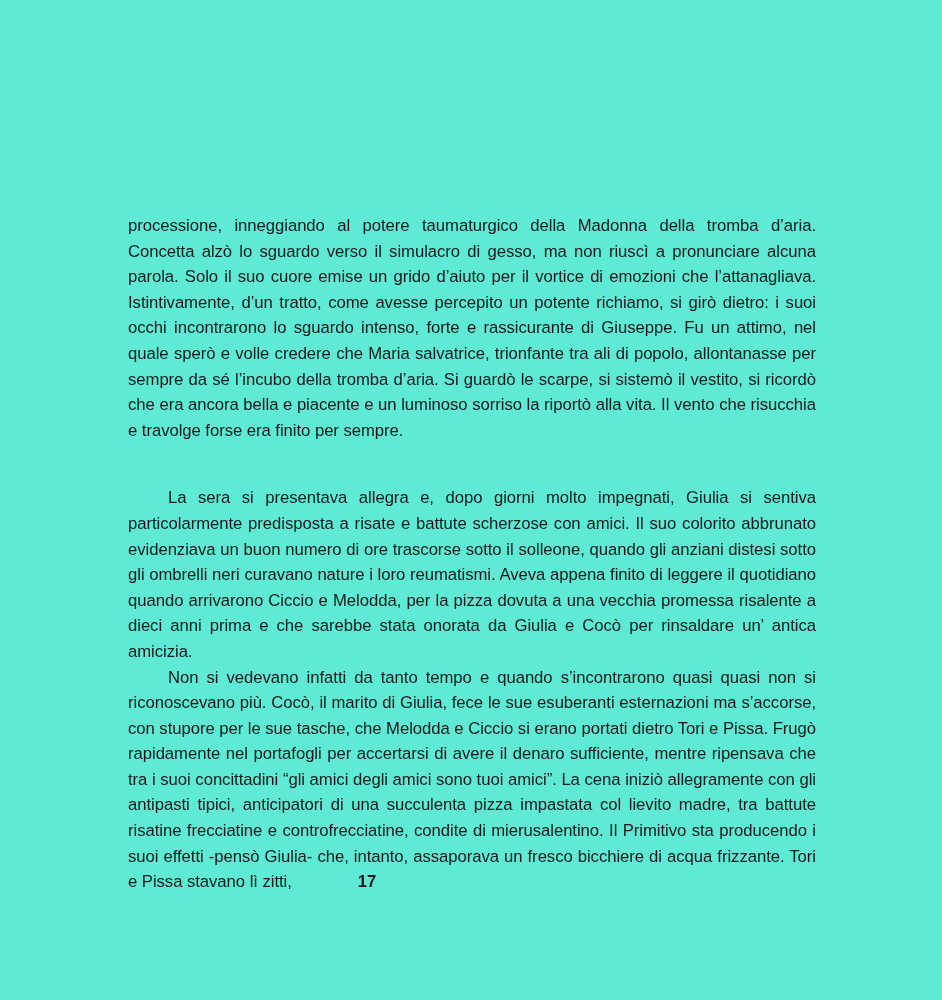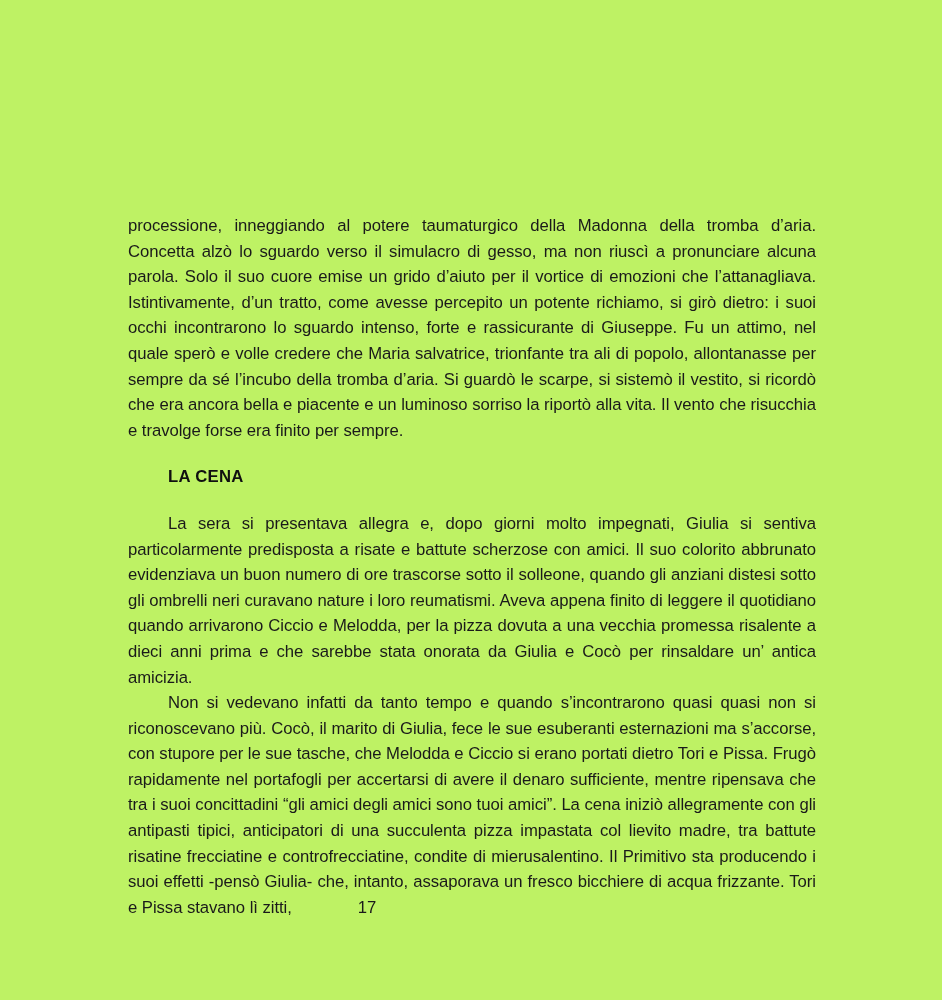--- a/index.html
+++ b/index.html
@@ -12,21 +12,21 @@
     background: #ffffff;
     font-family: "Liberation Sans", sans-serif;
     color: #1a1a1a;
     overflow: hidden;
   }
 
   .page {
     position: relative;
     width: 942px;
     height: 1000px;
-    background: #bef264;
+    background: #5eead4;
   }
 
   .text-block {
     position: absolute;
     left: 128px;
     top: 213px;
     width: 688px;
   }
 
   p.body-par {
@@ -56,20 +56,21 @@
 
   .gap-before-heading { height: 21px; }
   .gap-after-heading  { height: 21px; }
 
   .it { }
 
   .pagenum {
     display: inline-block;
     margin-left: 26px;
     font-style: normal;
+    font-weight: bold;
   }
 
   
   p.body-par::after {
     content: "";
     display: inline-block;
     width: 100%;
   }
   p.no-stretch::after { display: none; }
 </style>
@@ -77,21 +78,20 @@
 <body>
 
 <div class="page">
 
   <div class="text-block">
 
     <p class="body-par no-stretch">processione, inneggiando al potere taumaturgico della Madonna della tromba d’aria. Concetta alzò lo sguardo verso il simulacro di gesso, ma non riuscì a pronunciare alcuna parola. Solo il suo cuore emise un grido d’aiuto per il vortice di emozioni che l’attanagliava. Istintivamente, d’un tratto, come avesse percepito un potente richiamo, si girò dietro: i suoi occhi incontrarono lo sguardo intenso, forte e rassicurante di Giuseppe. Fu un attimo,  nel quale sperò e volle credere che Maria salvatrice, trionfante tra ali di popolo, allontanasse per sempre da sé l’incubo della tromba d’aria. Si guardò le scarpe, si sistemò il vestito, si ricordò che era ancora bella e piacente e un luminoso sorriso la riportò alla vita. Il vento che risucchia e travolge forse era finito per sempre.</p>
 
     <div class="gap-before-heading"></div>
 
-    <div class="heading">LA  CENA</div>
 
     <div class="gap-after-heading"></div>
 
     <p class="body-par indented no-stretch"><span>La sera si presentava allegra e, dopo giorni molto impegnati, Giulia si sentiva particolarmente predisposta a risate e battute scherzose con amici. Il suo colorito abbrunato evidenziava un buon numero di ore trascorse sotto il solleone, quando gli anziani distesi sotto gli ombrelli neri curavano </span><span class="it">nature</span><span> i loro reumatismi. Aveva appena finito di leggere il quotidiano quando arrivarono Ciccio e Melodda, per la pizza dovuta a una vecchia  promessa  risalente a dieci anni prima e che sarebbe stata onorata da Giulia e Cocò per rinsaldare un’ antica amicizia.</span></p>
 
     <p class="body-par indented no-stretch"><span>Non si vedevano infatti da tanto tempo e quando s’incontrarono quasi quasi non si riconoscevano più. Cocò, il marito di Giulia, fece le sue esuberanti esternazioni ma s’accorse, con stupore per le sue tasche, che Melodda e Ciccio si erano portati dietro Tori e Pissa. Frugò rapidamente nel  portafogli per accertarsi di avere il denaro sufficiente, mentre ripensava che tra i suoi concittadini “gli amici degli amici sono tuoi amici”. La cena iniziò allegramente con gli antipasti tipici,  anticipatori di una succulenta pizza impastata col  lievito madre, tra battute risatine frecciatine e controfrecciatine, condite di </span><span class="it">mieru</span><span>salentino. Il </span><span class="it">Primitivo</span><span> sta producendo i suoi effetti -pensò Giulia-  che, intanto, assaporava un fresco bicchiere di acqua frizzante. Tori e Pissa stavano lì zitti,</span><span class="pagenum">17</span></p>
 
   </div>
 </div>
 

